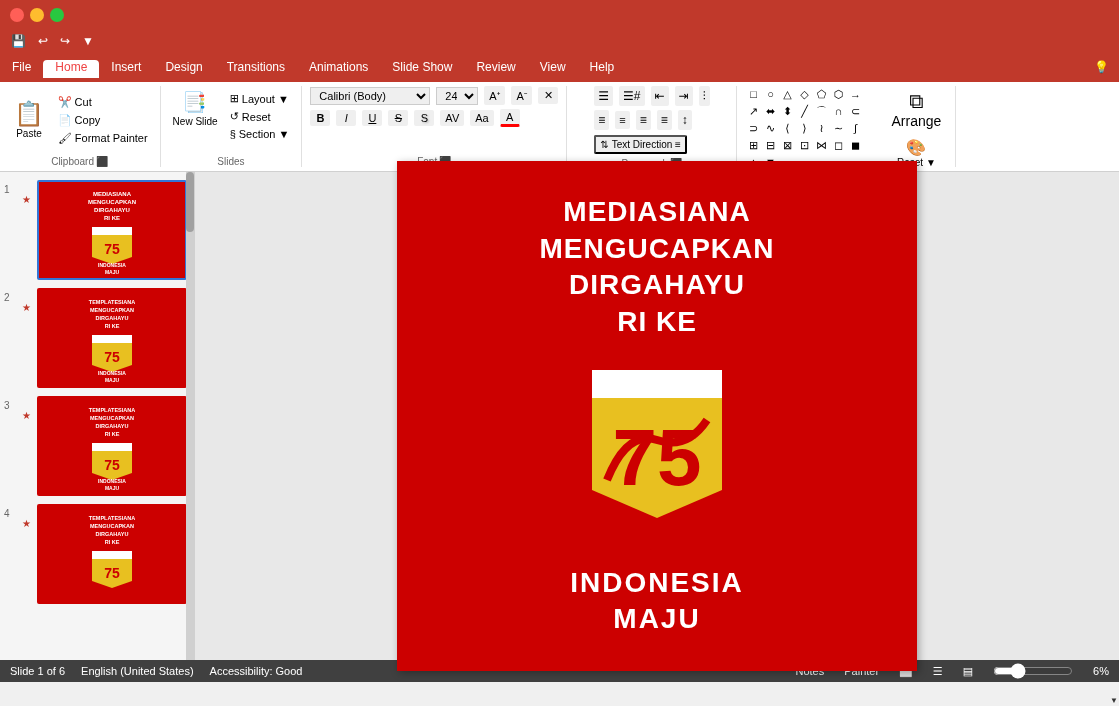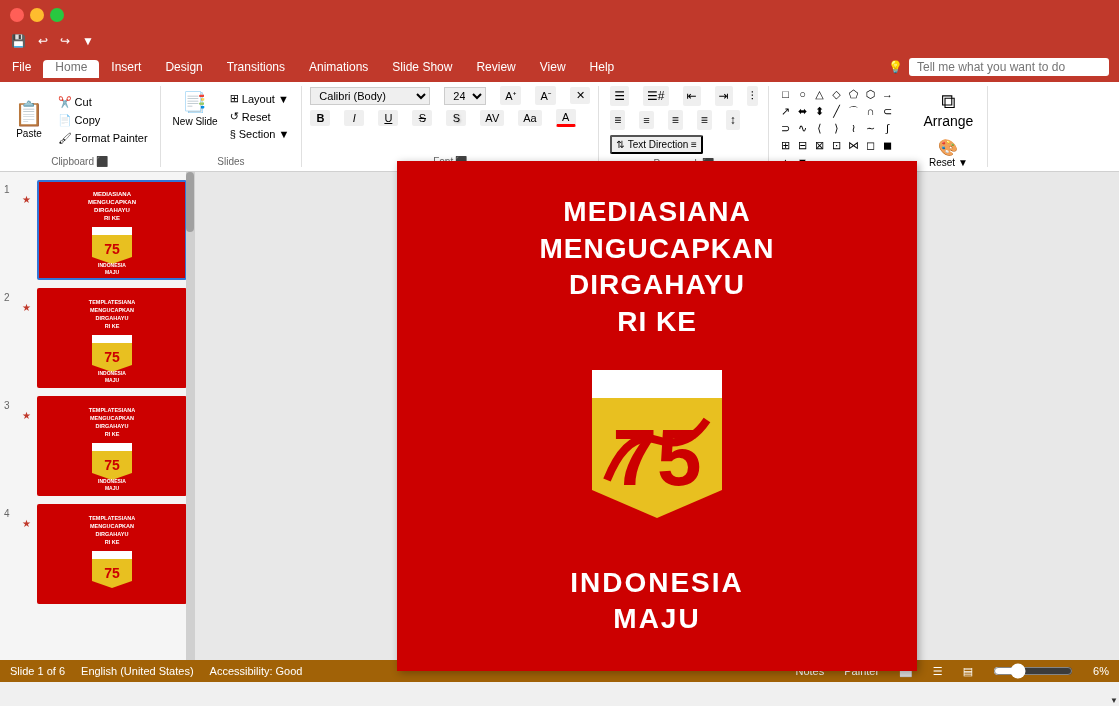--- a/index.html
+++ b/index.html
@@ -43,21 +43,21 @@
       align-items: center;
     }
     .menu-item {
       color: white;
       padding: 0 12px;
       display: flex;
       align-items: center;
       cursor: pointer;
       font-size: 12px;
     }
-    .menu-item.active { background: white; color: #737373; border-radius: 4px 4px 0 0; margin-top: 4px; padding-bottom: 4px; }
+    .menu-item.active { background: white; color: #ef4444; border-radius: 4px 4px 0 0; margin-top: 4px; padding-bottom: 4px; }
 
     
     #ribbon {
       background: white;
       border-bottom: 1px solid #d0d0d0;
       height: 90px;
       display: flex;
       align-items: stretch;
       padding: 4px 0;
     }
@@ -105,21 +105,21 @@
       font-size: 11px;
       white-space: nowrap;
     }
     .rb-col {
       display: flex;
       flex-direction: column;
       gap: 1px;
     }
 
     
-    .font-row { display: flex; align-items: center; gap: 14px; margin-bottom: 2px; }
+    .font-row { display: flex; align-items: center; gap: 6px; margin-bottom: 2px; }
     .font-select {
       border: 1px solid #ccc;
       padding: 1px 4px;
       font-size: 11px;
       width: 120px;
       cursor: pointer;
     }
     .font-size-select {
       border: 1px solid #ccc;
       padding: 1px 4px;
@@ -257,21 +257,21 @@
       font-weight: 900;
       text-align: center;
       text-transform: uppercase;
       letter-spacing: 2px;
       margin-top: 20px;
       line-height: 1.3;
     }
 
     
     #status-bar {
-      background: #a16207;
+      background: #404040;
       color: white;
       height: 22px;
       display: flex;
       align-items: center;
       padding: 0 10px;
       font-size: 11px;
       justify-content: space-between;
     }
     .status-left { display: flex; gap: 16px; }
     .status-right { display: flex; align-items: center; gap: 20px; }
@@ -303,21 +303,20 @@
   <div class="menu-item">Design</div>
   <div class="menu-item">Transitions</div>
   <div class="menu-item">Animations</div>
   <div class="menu-item">Slide Show</div>
   <div class="menu-item">Review</div>
   <div class="menu-item">View</div>
   <div class="menu-item">Help</div>
   <div style="flex:1; background:#c0392b;"></div>
   <div style="display:flex;align-items:center;padding:0 10px;color:white;font-size:12px;gap:6px;background:#c0392b;">
     <span>💡</span>
-    <input type="text" id="tell-me-input" style="border: none; outline: none; font-size: 12px; color: rgb(51, 51, 51); background: white; padding: 2px 8px; border-radius: 3px; width: 200px;" placeholder="Tell me what you want to do">
   </div>
 </div>
 
 <div id="ribbon">
 
   <div class="ribbon-group">
     <div class="ribbon-group-content" style="align-items:center;">
       <div class="rb-btn-large">
         <div class="icon">📋</div>
         <div class="label">Paste</div>

